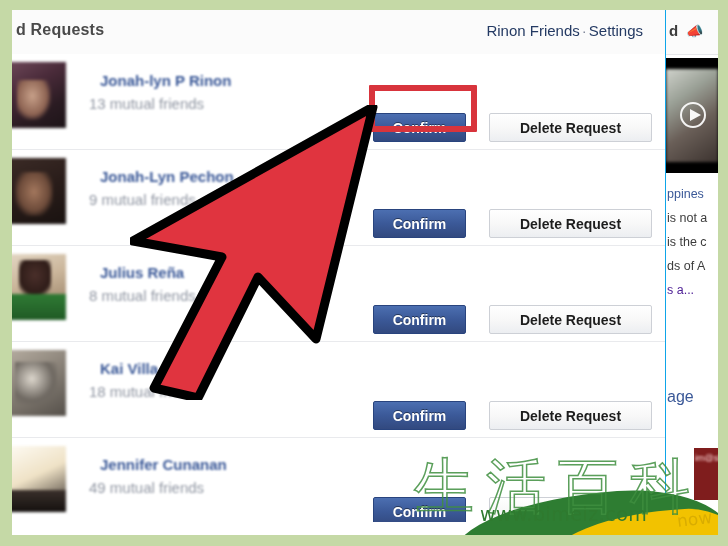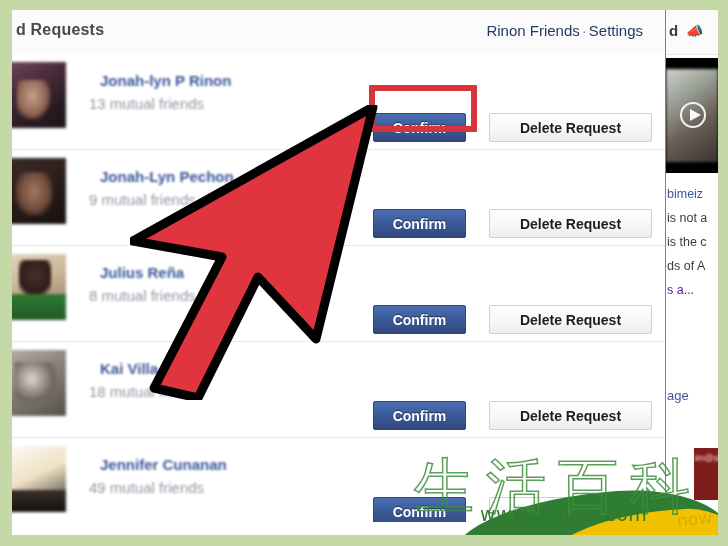--- a/index.html
+++ b/index.html
@@ -285,21 +285,21 @@
     white-space: nowrap;
     padding-left: 1px;
   }
   .side-text .ln.link { color: #3b5998; }
   .side-text .ln.mute { color: #4c1d95; }
 
   .side-page-link {
     position: absolute;
     left: 1px;
     top: 378px;
-    font-size: 13px;
+    font-size: 16px;
     color: #3b5998;
     filter: blur(0.7px);
   }
 
   .side-ad {
     position: absolute;
     left: 0;
     top: 438px;
     width: 40px;
     height: 52px;
@@ -454,21 +454,21 @@
         <div class="side-top-txt">d</div>
         <div class="side-top-ico">📣</div>
       </div>
 
       <div class="side-video">
         <div class="vbody"></div>
         <div class="play-btn"></div>
       </div>
 
       <div class="side-text">
-        <div class="ln link">bimeiz</div>
+        <div class="ln link">ppines</div>
         <div class="ln">is not a</div>
         <div class="ln">is the c</div>
         <div class="ln">ds of A</div>
         <div class="ln mute">s a...</div>
       </div>
 
       <div class="side-page-link">age</div>
 
       <div class="side-ad">
         <div class="adtxt">im@shake</div>

